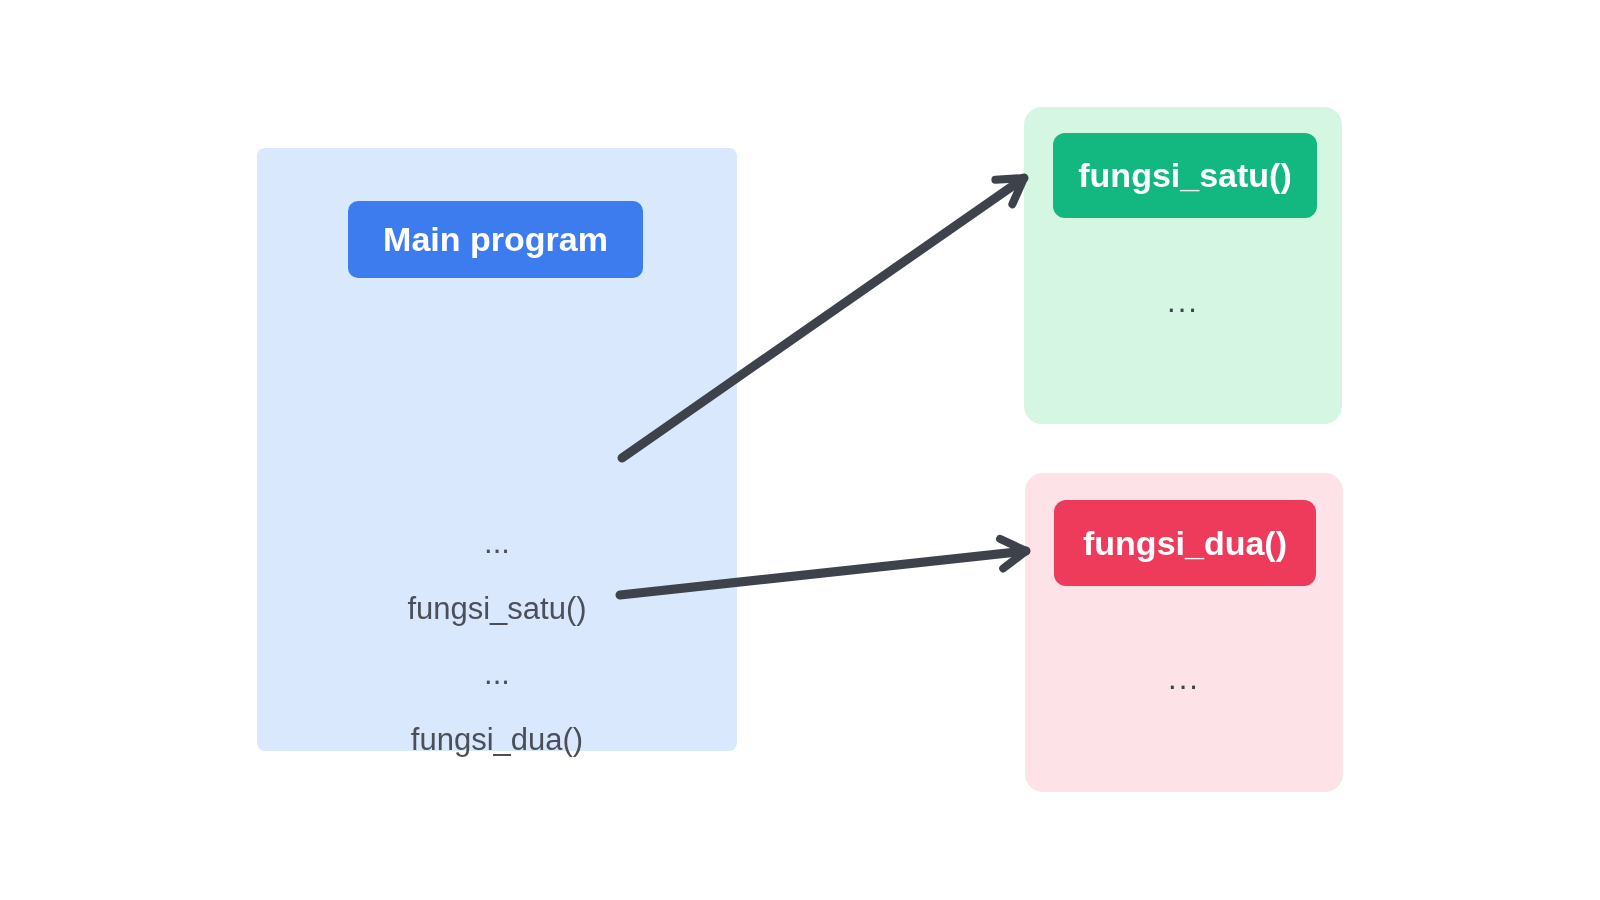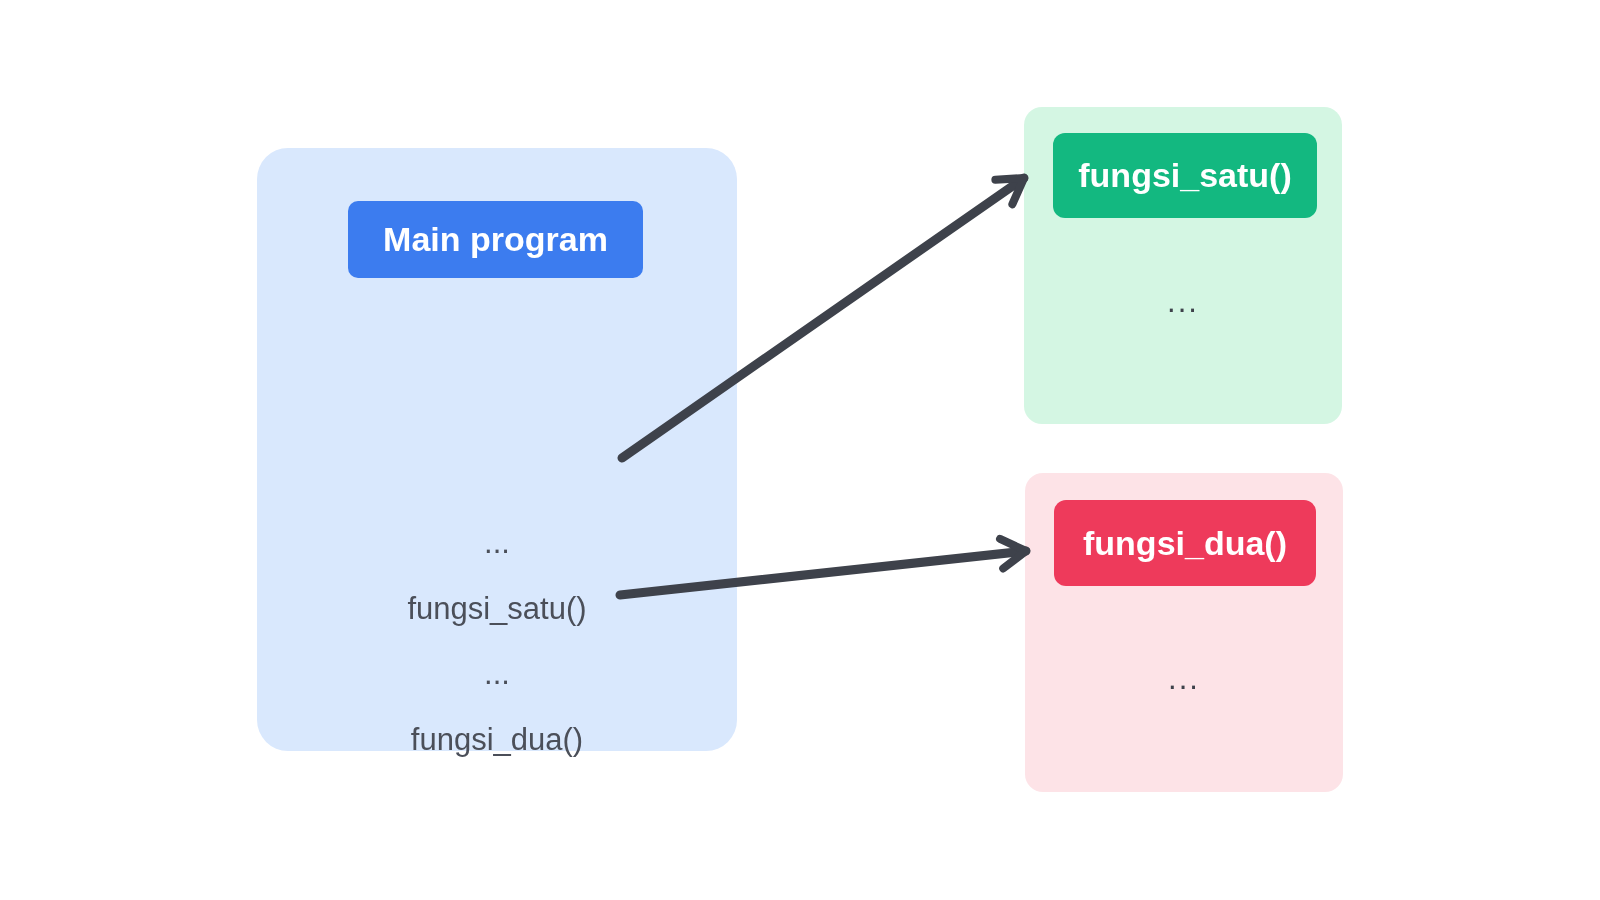--- a/index.html
+++ b/index.html
@@ -10,21 +10,21 @@
   .canvas {
     position: relative;
     width: 1600px;
     height: 900px;
     background: #ffffff;
     overflow: hidden;
     font-family: "Liberation Sans", "DejaVu Sans", sans-serif;
   }
   .panel {
     position: absolute;
-    border-radius: 31px;
+    border-radius: 8px;
   }
   .main-panel {
     left: 257px; top: 148px;
     width: 480px; height: 603px;
     background: #d9e8fd;
   }
   .satu-panel {
     left: 1024px; top: 107px;
     width: 318px; height: 317px;
     background: #d4f6e3;

